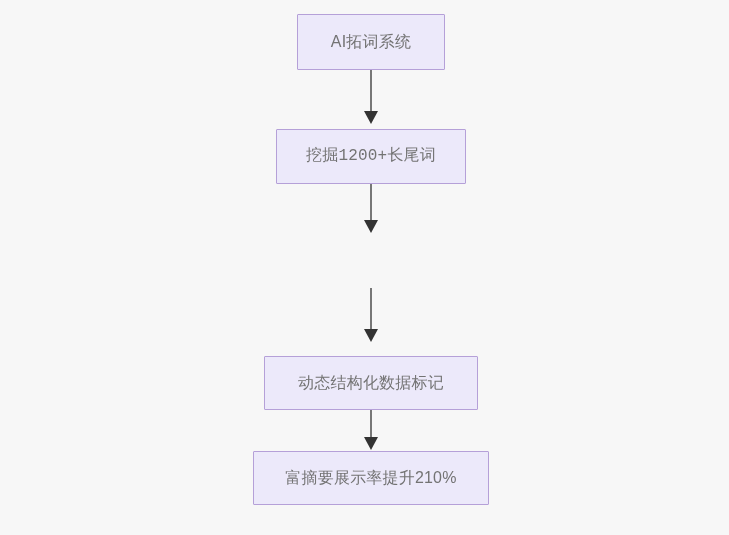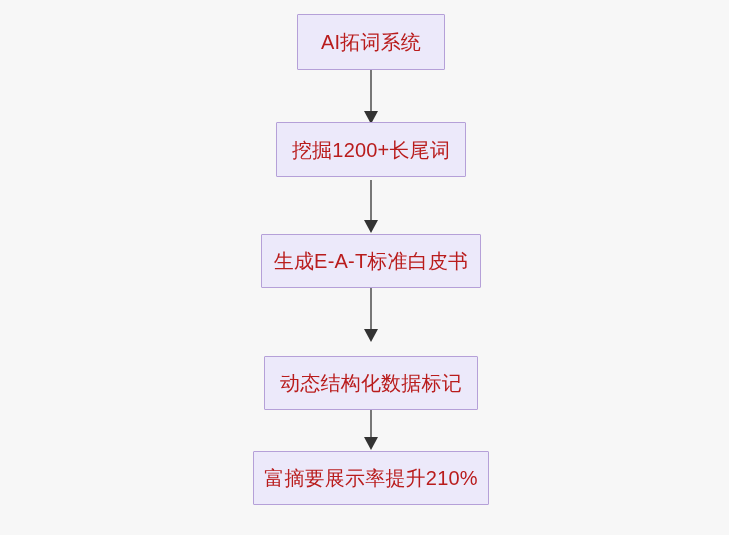--- a/index.html
+++ b/index.html
@@ -17,22 +17,22 @@
     position: relative;
     width: 729px;
     height: 535px;
   }
   .node {
     position: absolute;
     box-sizing: border-box;
     background: #ece9fa;
     border: 1.5px solid #b5a0d8;
     border-radius: 1px;
-    color: #b91c1c;
-    font-size: 20px;
+    color: #737373;
+    font-size: 16px;
     line-height: 1.2;
     display: flex;
     align-items: center;
     justify-content: center;
     text-align: center;
     white-space: nowrap;
     letter-spacing: 0.2px;
   }
   .edge {
     position: absolute;
@@ -74,27 +74,24 @@
     <g>
       <line class="edge-line" x1="371" y1="397" x2="371" y2="441"></line>
       <polygon class="edge-head" points="371,450 364,437 378,437"></polygon>
     </g>
   </svg>
 
   <div class="node" style="left:297px; top:14px; width:148px; height:56px;">
     <span>AI拓词系统</span>
   </div>
 
-  <div class="node" style="left:276px; top:122px; width:190px; height:55px;">
+  <div class="node" style="left:276px; top:129px; width:190px; height:55px;font-family:Liberation Mono, monospace;">
     <span>挖掘1200+长尾词</span>
   </div>
 
-  <div class="node" style="left:261px; top:234px; width:220px; height:54px;">
-    <span>生成E-A-T标准白皮书</span>
-  </div>
 
   <div class="node" style="left:264px; top:356px; width:214px; height:54px;">
     <span>动态结构化数据标记</span>
   </div>
 
   <div class="node" style="left:253px; top:451px; width:236px; height:54px;">
     <span>富摘要展示率提升210%</span>
   </div>
 
 </div>

